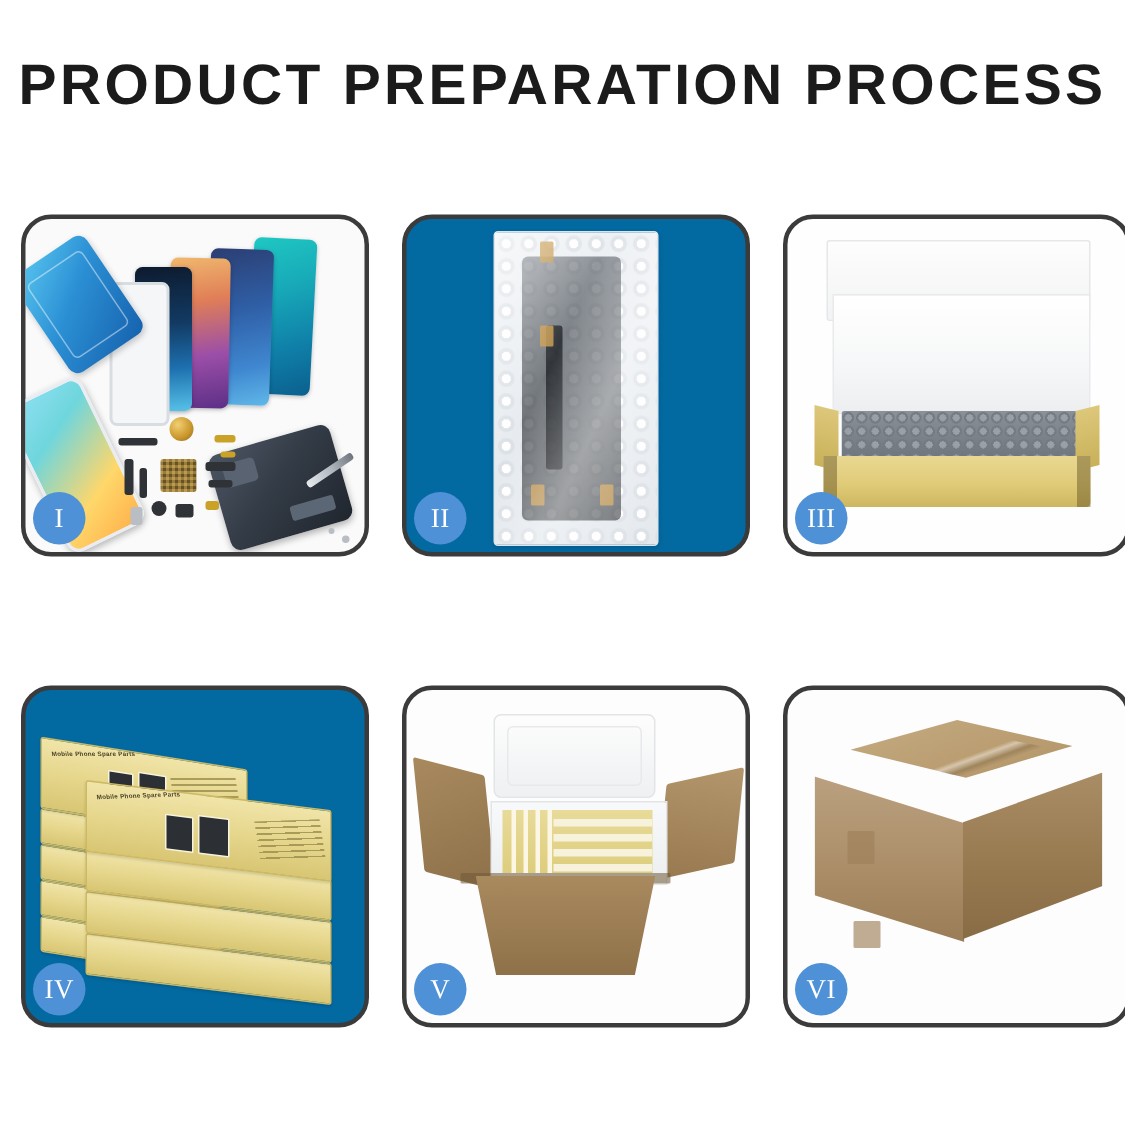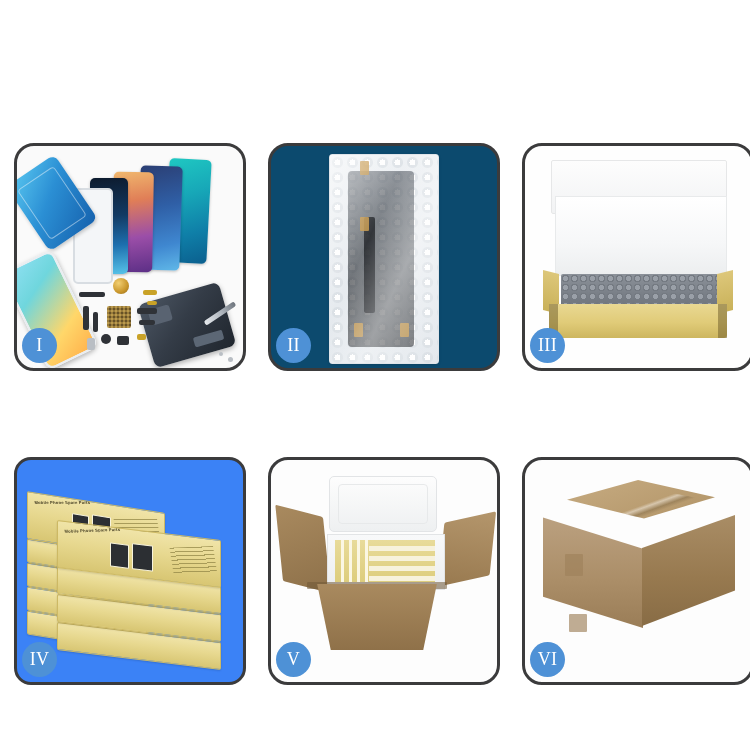--- a/index.html
+++ b/index.html
@@ -132,21 +132,21 @@
       repeating-linear-gradient(0deg,#7b5f2a 0 2px,#3a2d14 2px 4px);
     background-blend-mode:screen;
   }
   .tool{
     position:absolute;right:5px;bottom:52px;width:36px;height:5px;
     background:linear-gradient(90deg,#e7eaee 0%,#aeb5bd 55%,#6e757d 100%);
     border-radius:2px;transform:rotate(-34deg);
   }
 
   
-  .p2{background:#0c4a6e;}
+  .p2{background:#0369a1;}
   .bubblebag{
     position:absolute;left:58px;top:8px;width:108px;height:208px;
     background:
       radial-gradient(circle at 50% 50%, rgba(255,255,255,.95) 0 3px, rgba(210,216,222,.55) 3px 5px, rgba(255,255,255,0) 6px) 0 0/15px 15px,
       linear-gradient(180deg,#eef1f4 0%,#e3e8ed 100%);
     border:1px solid #dfe4e9;border-radius:3px;
     box-shadow:0 1px 3px rgba(0,0,0,.12);
   }
   .bag-part{
     position:absolute;left:18px;top:16px;width:66px;height:176px;
@@ -193,21 +193,21 @@
   .b3-sideL{
     position:absolute;left:18px;top:126px;width:16px;height:40px;
     background:linear-gradient(180deg,#ddc77a 0%,#c9b159 100%);transform:skewY(14deg);
   }
   .b3-sideR{
     position:absolute;left:192px;top:126px;width:16px;height:40px;
     background:linear-gradient(180deg,#ddc77a 0%,#c9b159 100%);transform:skewY(-14deg);
   }
 
   
-  .p4{background:#3b82f6;border-radius:17px;}
+  .p4{background:#0369a1;}
   .stack{position:absolute;left:6px;top:14px;width:216px;height:196px;}
   .ybox{
     position:absolute;
     background:linear-gradient(180deg,#f0e4a8 0%,#e7d88f 45%,#d8c673 100%);
     border:1px solid #cdb964;border-radius:2px;
     box-shadow:0 1px 2px rgba(0,0,0,.14);
   }
   .ybox-lbl{
     position:absolute;left:6px;top:7px;
     font-size:4.2px;font-weight:700;color:#4a4327;
@@ -286,20 +286,21 @@
     clip-path:polygon(0 34%,100% 6%,100% 70%,0 100%);
   }
   .c6-tape{position:absolute;background:#9e815a;opacity:.65;border-radius:1px;}
 </style>
 </head>
 <body>
 
 <div class="page">
 
   <div class="header">
+    <div class="title">PRODUCT PREPARATION PROCESS</div>
   </div>
 
   <div class="grid">
 
     <div class="panel p1">
       <div class="panel-stage">
         <div class="ph ph-e"></div>
         <div class="ph ph-d"></div>
         <div class="ph ph-c"></div>
         <div class="ph ph-b"></div>

